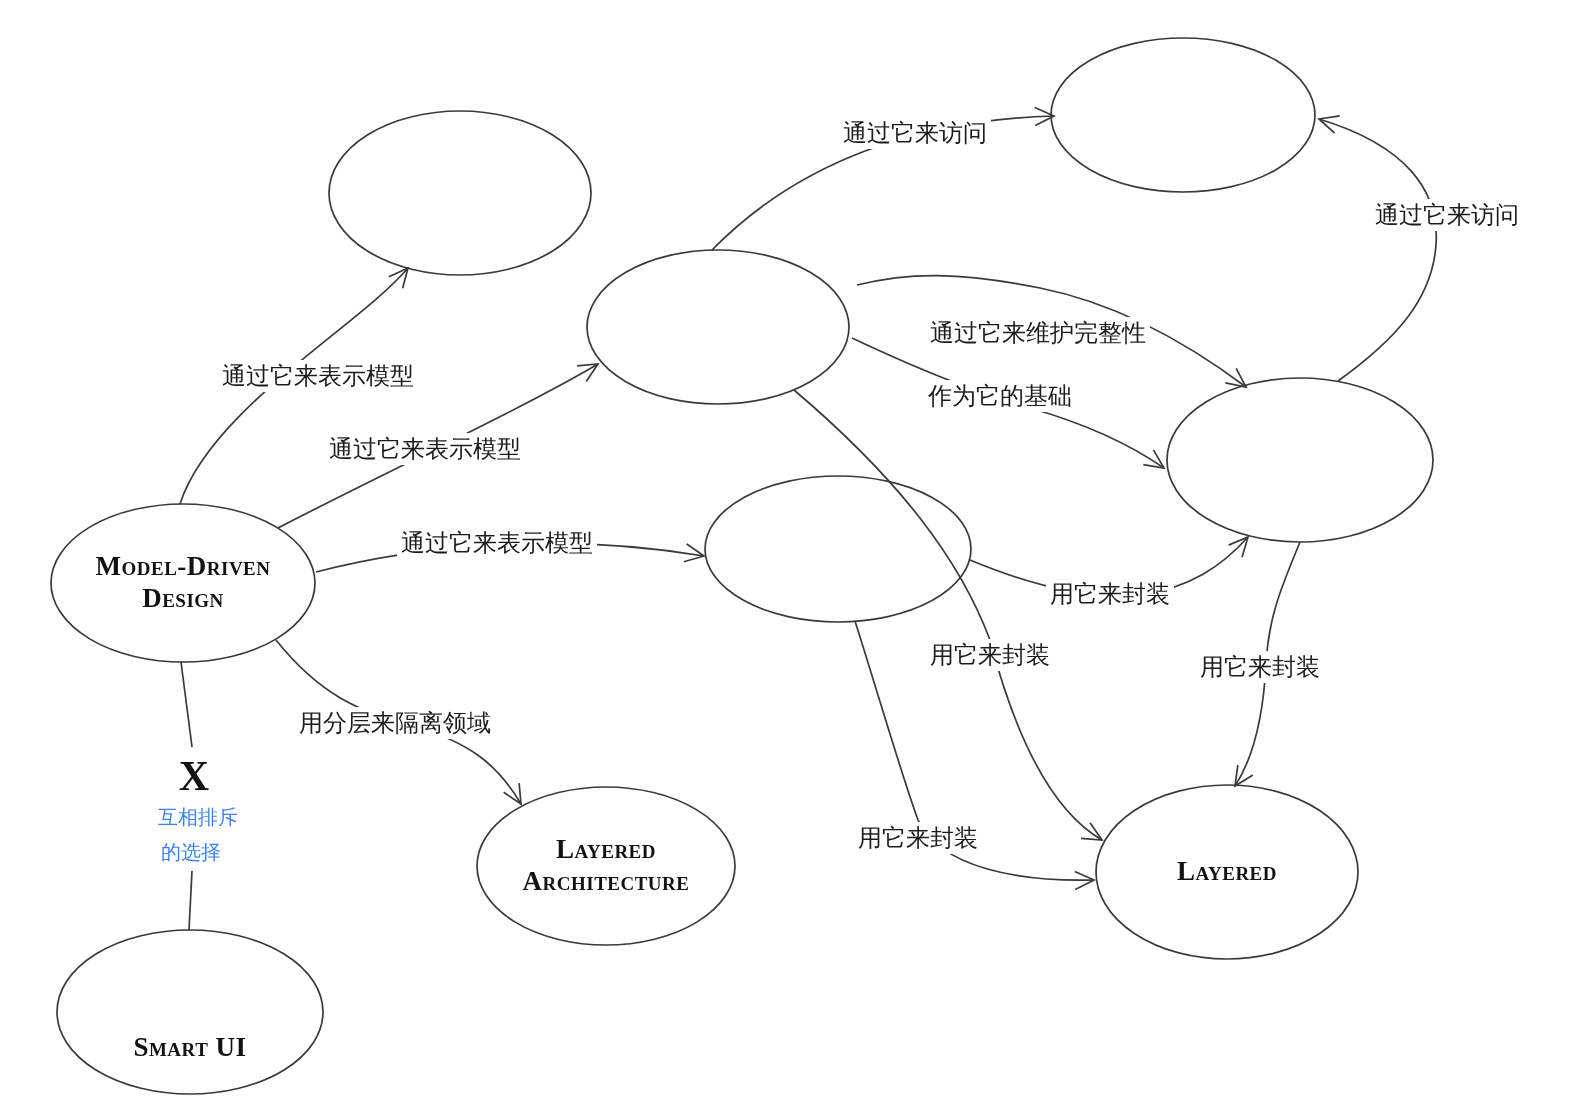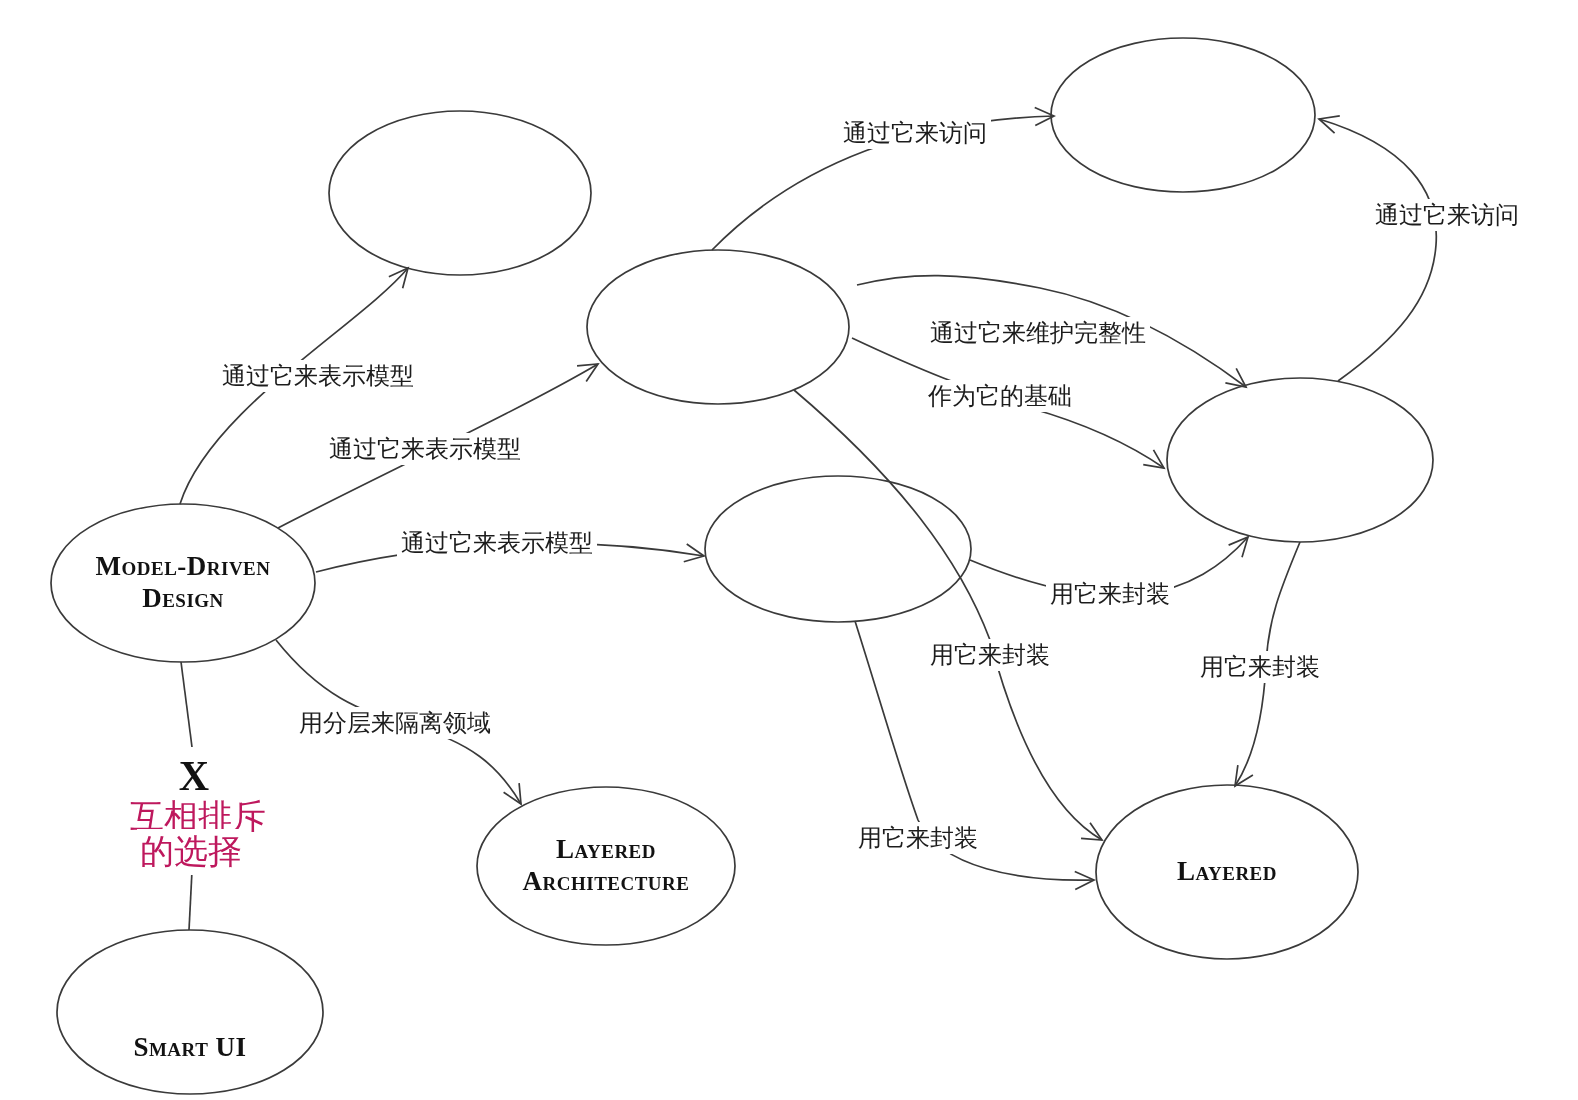--- a/index.html
+++ b/index.html
@@ -62,22 +62,22 @@
     font-weight: bold;
     color: #121212;
     background: #ffffff;
     padding: 0 8px;
     pointer-events: none;
   }
   .exclusion-caption {
     position: absolute;
     transform: translate(-50%, -50%);
     white-space: nowrap;
-    font-size: 34px;
-    color: #be185d;
+    font-size: 20px;
+    color: #3b82f6;
     background: #ffffff;
     padding: 0 3px;
     pointer-events: none;
   }
 </style>
 </head>
 <body>
 
 <div class="stage">
 

